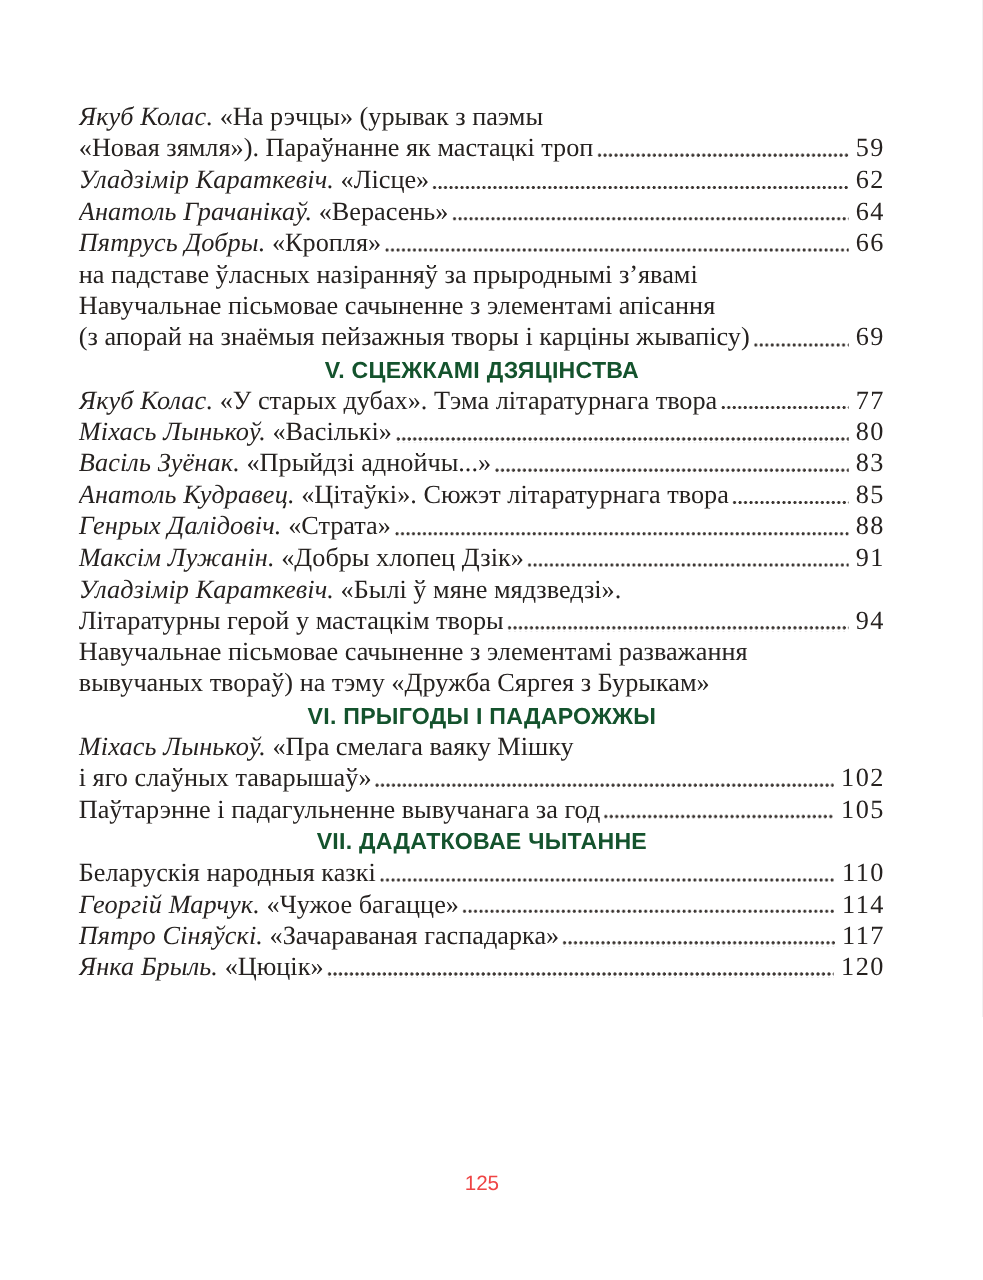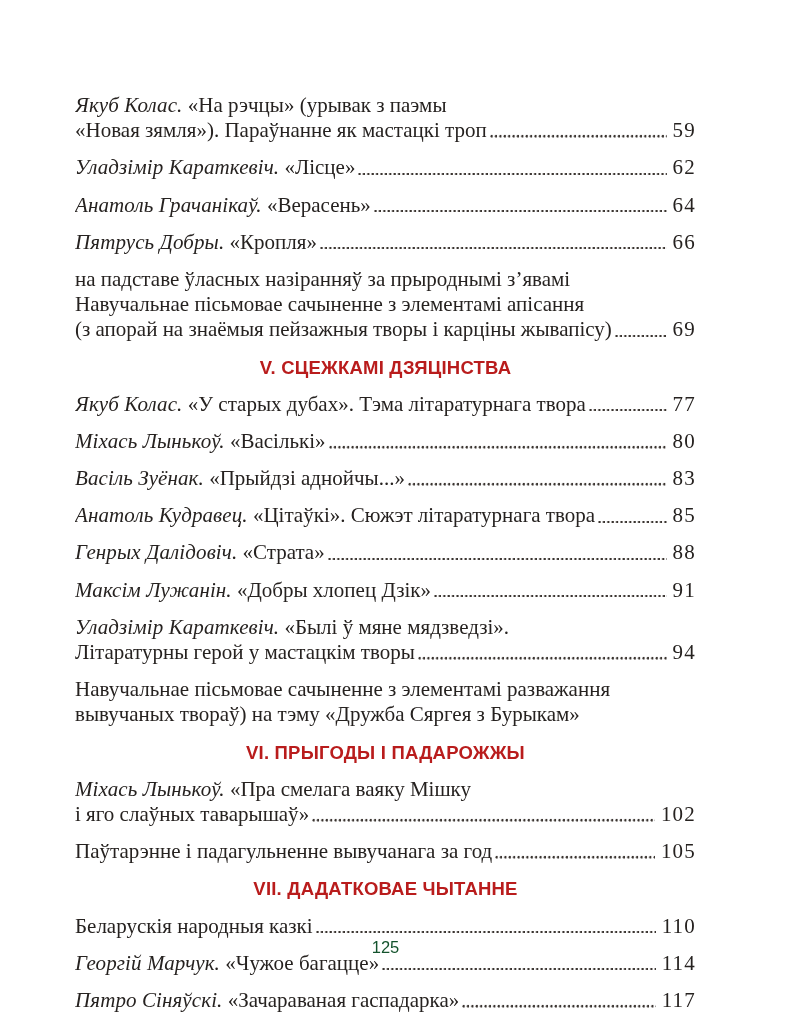--- a/index.html
+++ b/index.html
@@ -17,21 +17,21 @@
     color: #262220;
   }
   .toc {
     position: absolute;
     left: 63px;
     top: 81px;
     width: 645px;
     font-size: 21px;
     line-height: 25.2px;
   }
-  .toc-entry { margin: 12px; }
+  .toc-entry { margin: 0; }
   .toc-line {
     display: flex;
     align-items: baseline;
     white-space: nowrap;
     height: 25.2px;
   }
   .line-text { flex: 0 1 auto; overflow: hidden; }
   .line-text em {
     font-style: italic;
     letter-spacing: 0.1px;
@@ -53,31 +53,31 @@
     text-align: left;
   }
   .section-header {
     font-family: "Liberation Sans", sans-serif;
     font-weight: bold;
     font-size: 18.5px;
     line-height: 25.2px;
     height: 25.2px;
     text-align: center;
     letter-spacing: 0.2px;
-    color: #b91c1c;
+    color: #14532d;
   }
   .footer {
     position: absolute;
     left: 63px;
     top: 938px;
     width: 645px;
     text-align: center;
     font-family: "Liberation Sans", sans-serif;
     font-size: 16.5px;
-    color: #14532d;
+    color: #ef4444;
   }
 </style>
 </head>
 <body>
 
 <div class="page">
   <main class="toc">
       <div class="toc-entry">
         <div class="toc-line">
           <span class="line-text"><em>Якуб Колас.</em><span> «На рэчцы» (урывак з паэмы</span></span>

